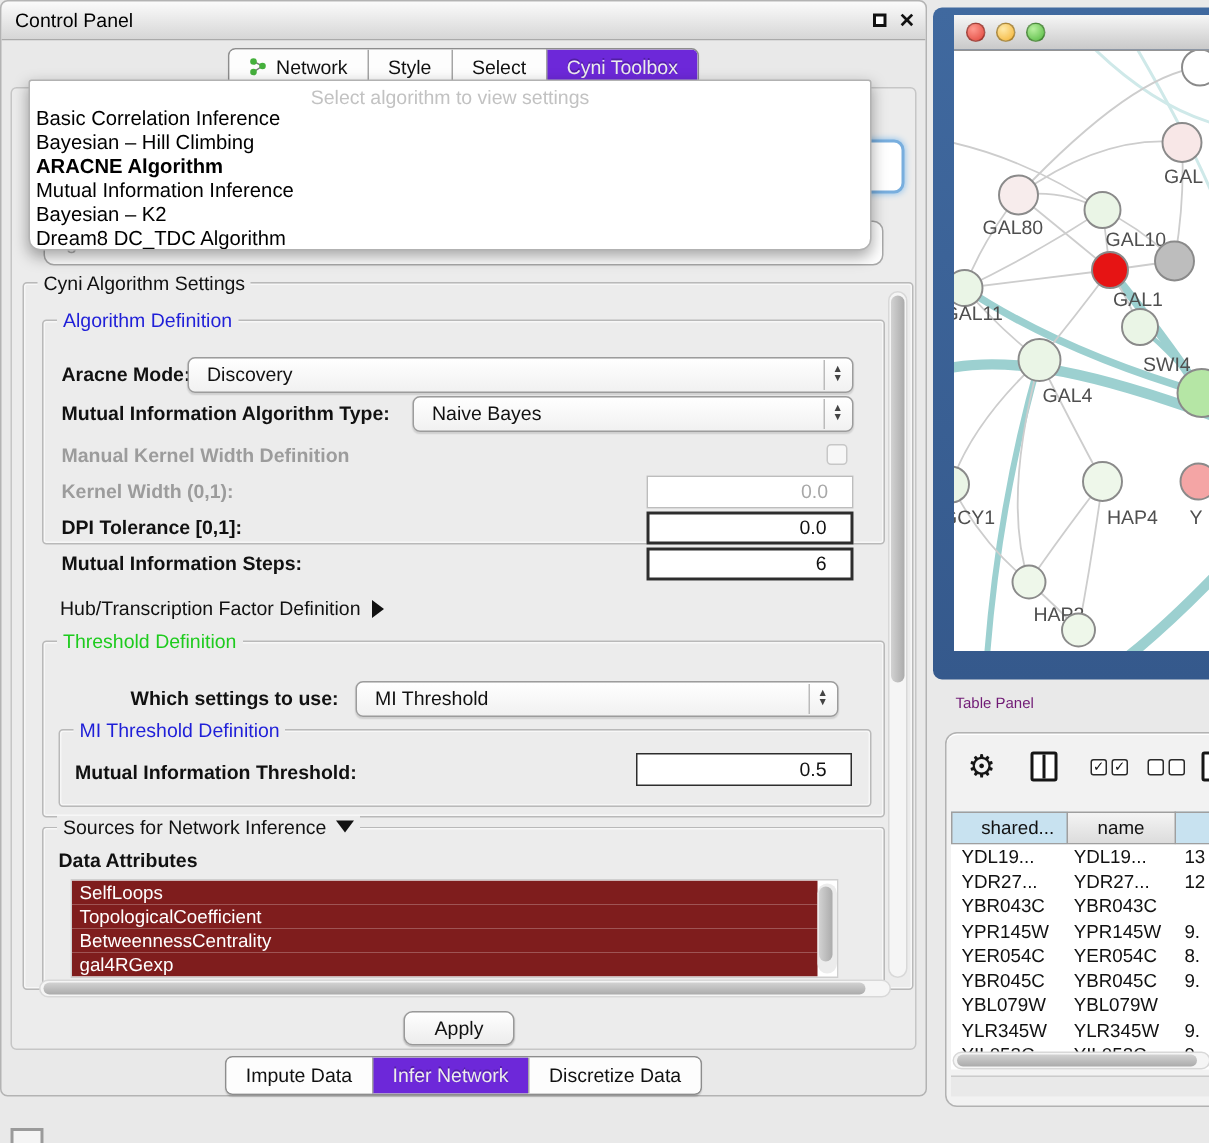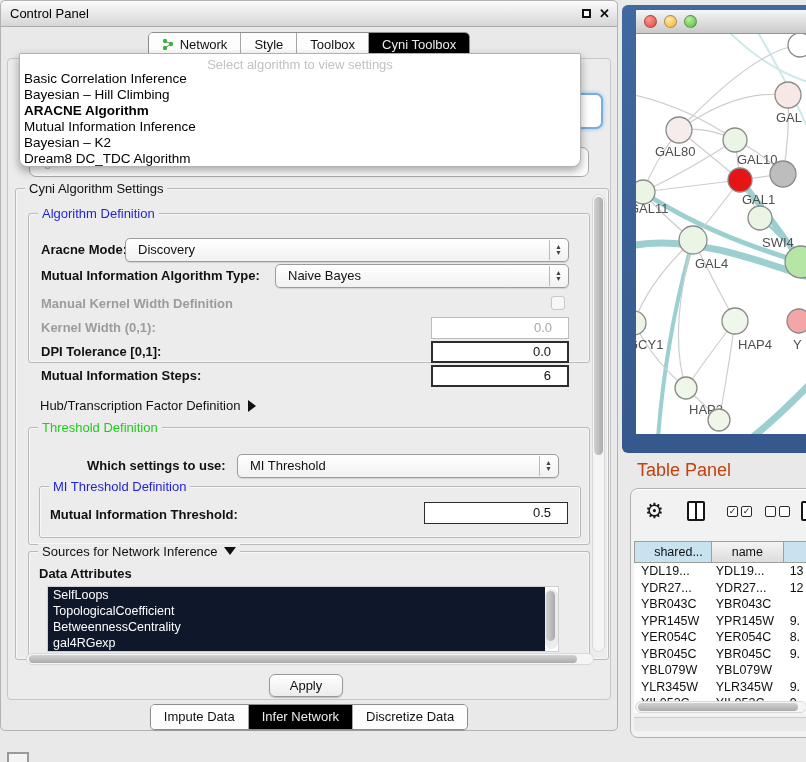--- a/index.html
+++ b/index.html
@@ -23,21 +23,21 @@
   }
   .cp-float{ position:absolute; right:26px; top:8px; width:9px; height:9px; border:2px solid #111; background:#fff; }
   .cp-close{ position:absolute; right:7px; top:4px; font-size:13px; font-weight:bold; color:#111; line-height:18px; }
   
   .tabbar{ position:absolute; left:0; top:31px; width:100%; display:flex; justify-content:center; }
   .tabgroup{ display:inline-flex; border:1px solid #8d8d8d; border-radius:5px; overflow:hidden; background:#fff;
     box-shadow:0 1px 1px rgba(0,0,0,.15); }
   .tab{ padding:4px 13px 5px; font-size:13px; background:#fdfdfd; border-left:1px solid #a5a5a5; white-space:nowrap;
     display:flex; align-items:center; gap:5px; }
   .tab:first-child{ border-left:none; }
-  .tab.sel{ background:#000000; color:#ececec; text-shadow:0 -1px 0 rgba(0,0,0,.25); }
+  .tab.sel{ background:#6d28d9; color:#ececec; text-shadow:0 -1px 0 rgba(0,0,0,.25); }
   .bottom-tabbar{ position:absolute; left:0; top:703px; width:100%; display:flex; justify-content:center; }
   
   .inner-panel{
     position:absolute; left:6px; top:57px; width:604px; height:642px;
     background:#ececec; border:1px solid #c6c6c6; border-radius:4px;
   }
   
   .groupbox{ position:absolute; border:1px solid #b9b9b9; border-radius:3px;
     box-shadow:inset 0 0 0 1px rgba(255,255,255,.6); }
   .grouptitle{ position:absolute; top:-8px; left:9px; background:#ececec; padding:0 4px; font-size:13px; }
@@ -59,21 +59,21 @@
   
   .vscroll{ position:absolute; width:13px; background:#f5f5f5; border:1px solid #d8d8d8; border-radius:7px; }
   .vscroll .thumb{ position:absolute; left:1px; width:9px; border-radius:5px;
     background:linear-gradient(90deg,#d2d2d2,#ababab); }
   .hscroll{ position:absolute; height:12px; background:#f5f5f5; border:1px solid #d8d8d8; border-radius:7px; }
   .hscroll .thumb{ position:absolute; top:1px; height:8px; border-radius:5px;
     background:linear-gradient(#d2d2d2,#ababab); }
   
   .attr-list{ position:absolute; background:#fff; border:1px solid #cfcfcf; overflow:hidden; }
   .attr-item{ height:16px; line-height:16px; padding-left:5px; font-size:12.5px;
-    background:#0f172a; color:#fff; margin-right:13px; }
+    background:#7f1d1d; color:#fff; margin-right:13px; }
   
   .dd-popup{ position:absolute; left:18px; top:52px; width:562px; height:114px; background:#fff;
     border:1px solid #b2b2b2; border-radius:2px 2px 8px 8px;
     box-shadow:0 4px 10px rgba(0,0,0,.35); z-index:30; overflow:hidden; }
   .dd-hint{ text-align:center; color:#c2c2c2; font-size:13px; padding-top:3px; height:17px; }
   .dd-item{ height:16px; line-height:16px; padding-left:4px; font-size:13.5px; color:#000; }
   .dd-item.bold{ font-weight:bold; }
   
   .bg-combo{ position:absolute; left:28px; top:146px; width:560px; height:30px; background:#fff;
     border:1px solid #a9a9a9; border-radius:7px; z-index:5; color:#b5b5b5; font-size:13.5px;
@@ -96,21 +96,21 @@
   .tl.red{ left:8px; background:radial-gradient(circle at 35% 30%, #ff9a90,#e0443a); }
   .tl.yellow{ left:28px; background:radial-gradient(circle at 35% 30%, #ffe9a8,#f3b232); }
   .tl.green{ left:48px; background:radial-gradient(circle at 35% 30%, #b8f0a0,#52b83e); }
   .net-canvas{ position:absolute; left:14px; top:29px; width:170px; height:400px; background:#fff; overflow:hidden; }
   .edge-gray{ fill:none; stroke:#cdcdcd; stroke-width:1.2; }
   .edge-teal{ fill:none; stroke:#9cd0d0; stroke-linecap:round; }
   .edge-teal.faint{ stroke:#cfe9e9; }
   .node-label{ font-family:"Liberation Sans",sans-serif; font-size:13px; fill:#4f4f4f; }
   
   .tp-title{ position:absolute; left:622px; top:455px; width:184px; height:30px; line-height:30px;
-    padding-left:15px; font-size:18px; color:#c2410c; }
+    padding-left:15px; font-size:10px; color:#701a75; }
   .table-panel{ position:absolute; left:630px; top:488px; width:180px; height:250px;
     background:#f2f2f2; border:1px solid #b2b2b2; border-radius:8px 0 0 8px; box-shadow:inset 0 1px 0 #fff; }
   .tp-toolbar{ position:absolute; left:0; top:8px; width:100%; height:34px; }
   .gear-icon{ position:absolute; left:14px; top:2px; font-size:21px; color:#161616; }
   .cols-icon{ position:absolute; left:56px; top:4px; width:18px; height:20px; border:2px solid #161616;
     border-radius:2px; background:#fff; }
   .cols-icon::after{ content:""; position:absolute; left:6px; top:0; bottom:0; width:2px; background:#161616; }
   .cb-pair{ position:absolute; top:9px; display:flex; gap:3px; }
   .cb{ width:11px; height:11px; border:1.5px solid #2a2a2a; border-radius:2px; background:#fff;
     font-size:9px; line-height:9px; text-align:center; color:#111; }
@@ -153,21 +153,21 @@
           <circle cx="3" cy="3" r="2.2" fill="#45b03c"></circle>
             <circle cx="9" cy="6" r="2.2" fill="#45b03c"></circle>
             <circle cx="3" cy="10" r="2.2" fill="#45b03c"></circle>
         </svg>
         <span>Network</span>
       </div>
       <div class="tab">
           <span>Style</span>
         </div>
       <div class="tab">
-          <span>Toolbox</span>
+          <span>Select</span>
         </div>
       <div class="tab sel">
           <span>Cyni Toolbox</span>
         </div>
     </div>
   </div>
 
   <div class="inner-panel">
 
     <div class="groupbox" style="left:7px;top:129px;width:594px;height:472px;">

